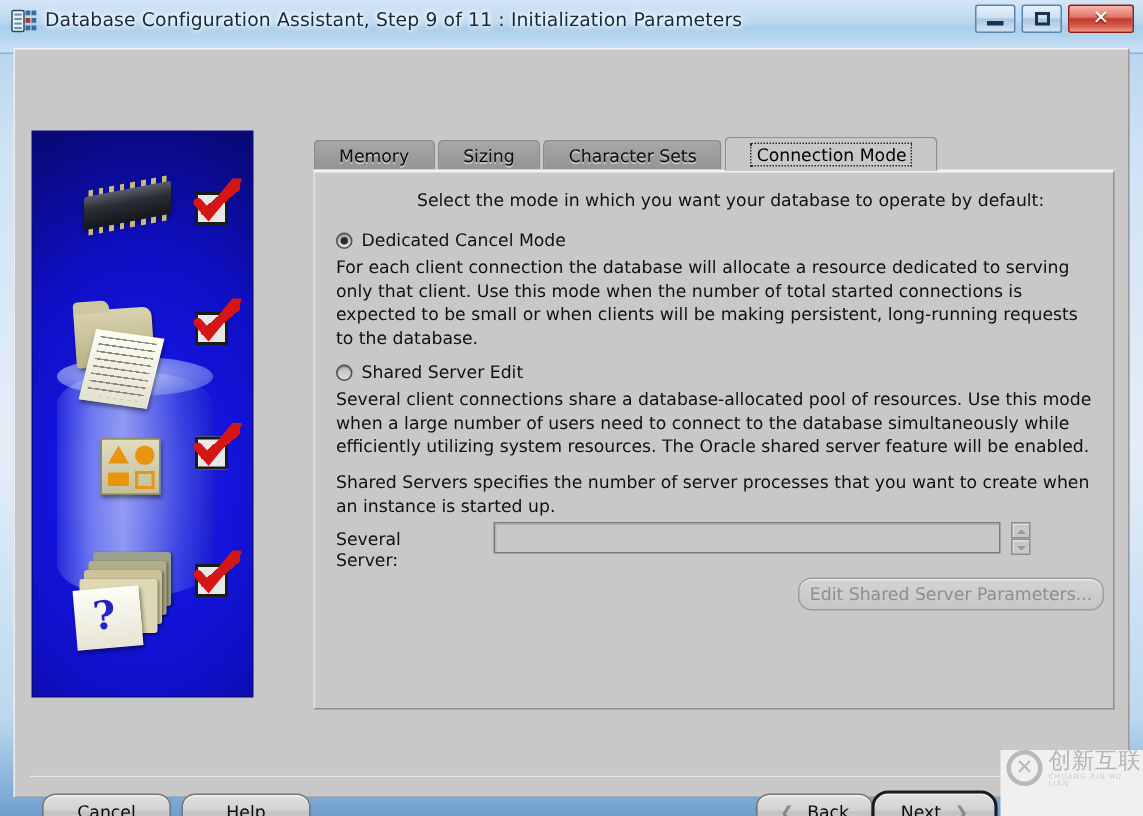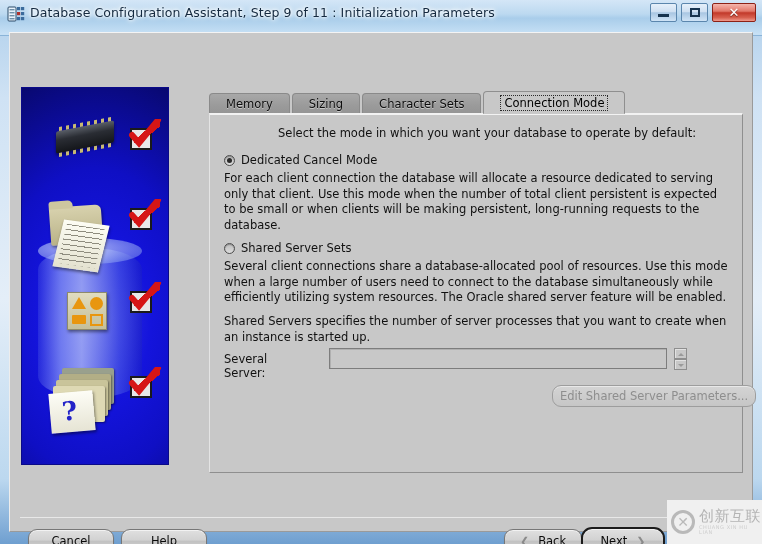--- a/index.html
+++ b/index.html
@@ -301,21 +301,21 @@
     border-radius: 9px;
     font-family: inherit;
     font-size: 11.5px;
     color: #0b0b0b;
     display: flex; align-items: center; justify-content: center;
     cursor: default;
     box-shadow: inset 0 1px 0 #f2f2f2, 0 1px 1px rgba(0,0,0,0.18);
     white-space: nowrap;
   }
   .btn.disabled { color: #8e8e8e; border-color: #9d9d9d;
-    background: linear-gradient(to bottom,#d4d4d4,#c6c6c6); box-shadow: inset 0 1px 0 #e8e8e8; margin-left: 20px; }
+    background: linear-gradient(to bottom,#d4d4d4,#c6c6c6); box-shadow: inset 0 1px 0 #e8e8e8; }
   #btn-edit-shared {
     position: absolute; left: 322px; top: 270px;
     width: 204px; height: 22px;
   }
   #btn-all-params {
     position: absolute; left: 199px; top: 451px;
     width: 186px; height: 23px;
   }
   #separator {
     position: absolute; left: 10px; top: 484px;
@@ -333,21 +333,21 @@
   .mnem { text-decoration: underline; }
   .chev { font-size: 11px; color: #8a8a8a; }
   #btn-back .chev { margin-right: 9px; }
   #btn-next .chev { margin-left: 9px; }
 
   
   #watermark {
     position: absolute; left: 667px; top: 500px;
     width: 95px; height: 44px;
     background: #f0f0f0;
-    display: flex; align-items: center;
+    display: flex; align-items: flex-start;
     padding-left: 4px;
     overflow: hidden;
   }
   #wm-logo {
     width: 24px; height: 24px; border-radius: 50%;
     border: 3px solid #b9b9b9;
     position: relative; flex: 0 0 auto;
   }
   #wm-logo:after {
     content: "✕"; position: absolute; left: 0; right: 0; top: -3px;
@@ -460,25 +460,25 @@
     </div>
 
     <div id="panel">
 
       <div id="intro">Select the mode in which you want your database to operate by default:</div>
 
       <div class="radio-row" style="top:38px">
         <span class="radio checked"></span>
         <span class="radio-label">Dedicated Cancel Mode</span>
       </div>
-      <div class="desc" style="top:56px">For each client connection the database will allocate a resource dedicated to serving only that client.  Use this mode when the number of total client persistent is expected to be small or when clients will be making persistent, long-running requests to the database.</div>
+      <div class="desc" style="top:56px">For each client connection the database will allocate a resource dedicated to serving only that client.  Use this mode when the number of total started connections is expected to be small or when clients will be making persistent, long-running requests to the database.</div>
 
       <div class="radio-row" style="top:126px">
         <span class="radio"></span>
-        <span class="radio-label">Shared Server Sets</span>
+        <span class="radio-label">Shared Server Edit</span>
       </div>
       <div class="desc" style="top:199px">Shared Servers specifies the number of server processes that you want to create when an instance is started up.</div>
 
       <div class="desc" style="top:144px">Several client connections share a database-allocated pool of resources.  Use this mode when a large number of users need to connect to the database simultaneously while efficiently utilizing system resources.  The Oracle shared server feature will be enabled.</div>
 
       <div id="field-row">
         <span id="field-label">Several Server:</span>
         <input id="field-input" type="text" disabled="" placeholder="" style="">
         <div id="spinner">
           <div class="spin-btn spin-up">

